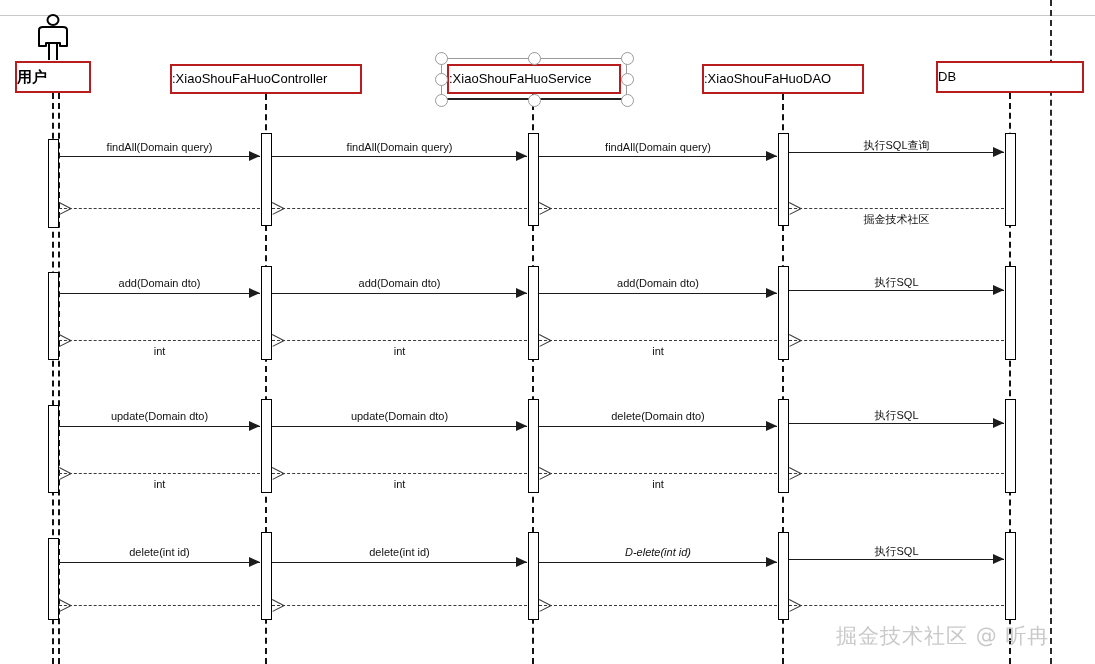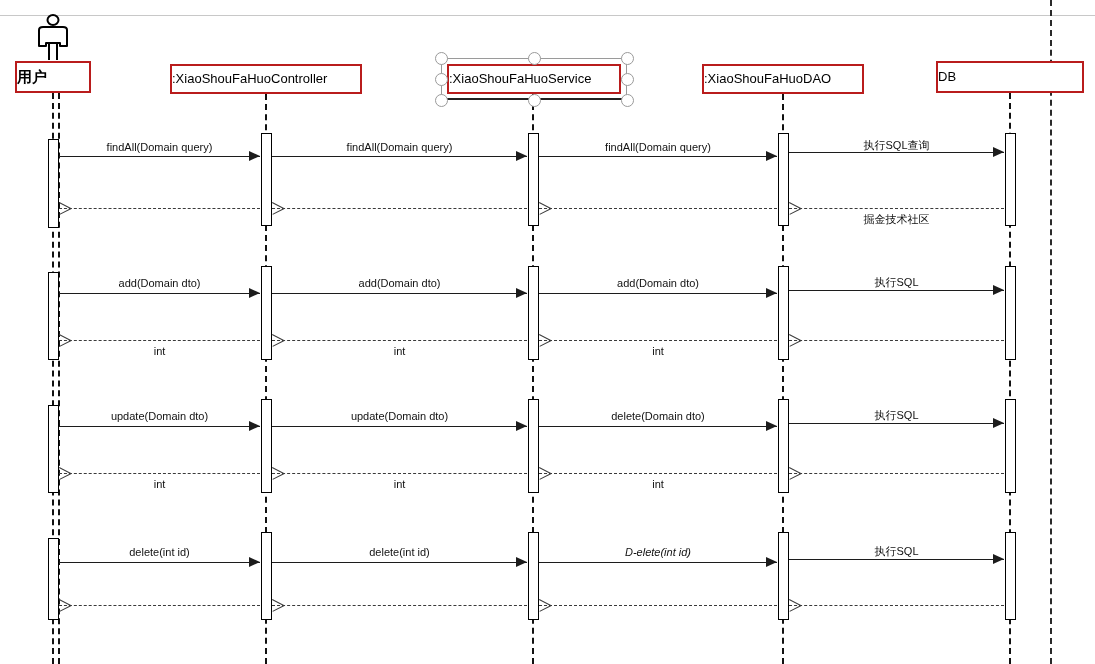--- a/index.html
+++ b/index.html
@@ -227,13 +227,14 @@
       <div class="abs handle" style="left: 527.5px; top: 93.5px;"></div>
       <div class="abs handle" style="left: 620.5px; top: 93.5px;"></div>
       <div class="abs head" style="left: 702px; top: 64px; width: 162px; height: 30px;">
         <span>:XiaoShouFaHuoDAO</span>
       </div>
       <div class="abs head" style="left: 936px; top: 61px; width: 148px; height: 32px;">
         <span>DB</span>
       </div>
     </div>
 
+  <div class="abs watermark" style="left:836px;top:622px;">掘金技术社区 @ 昕冉</div>
 </div>
 
 </body></html>

